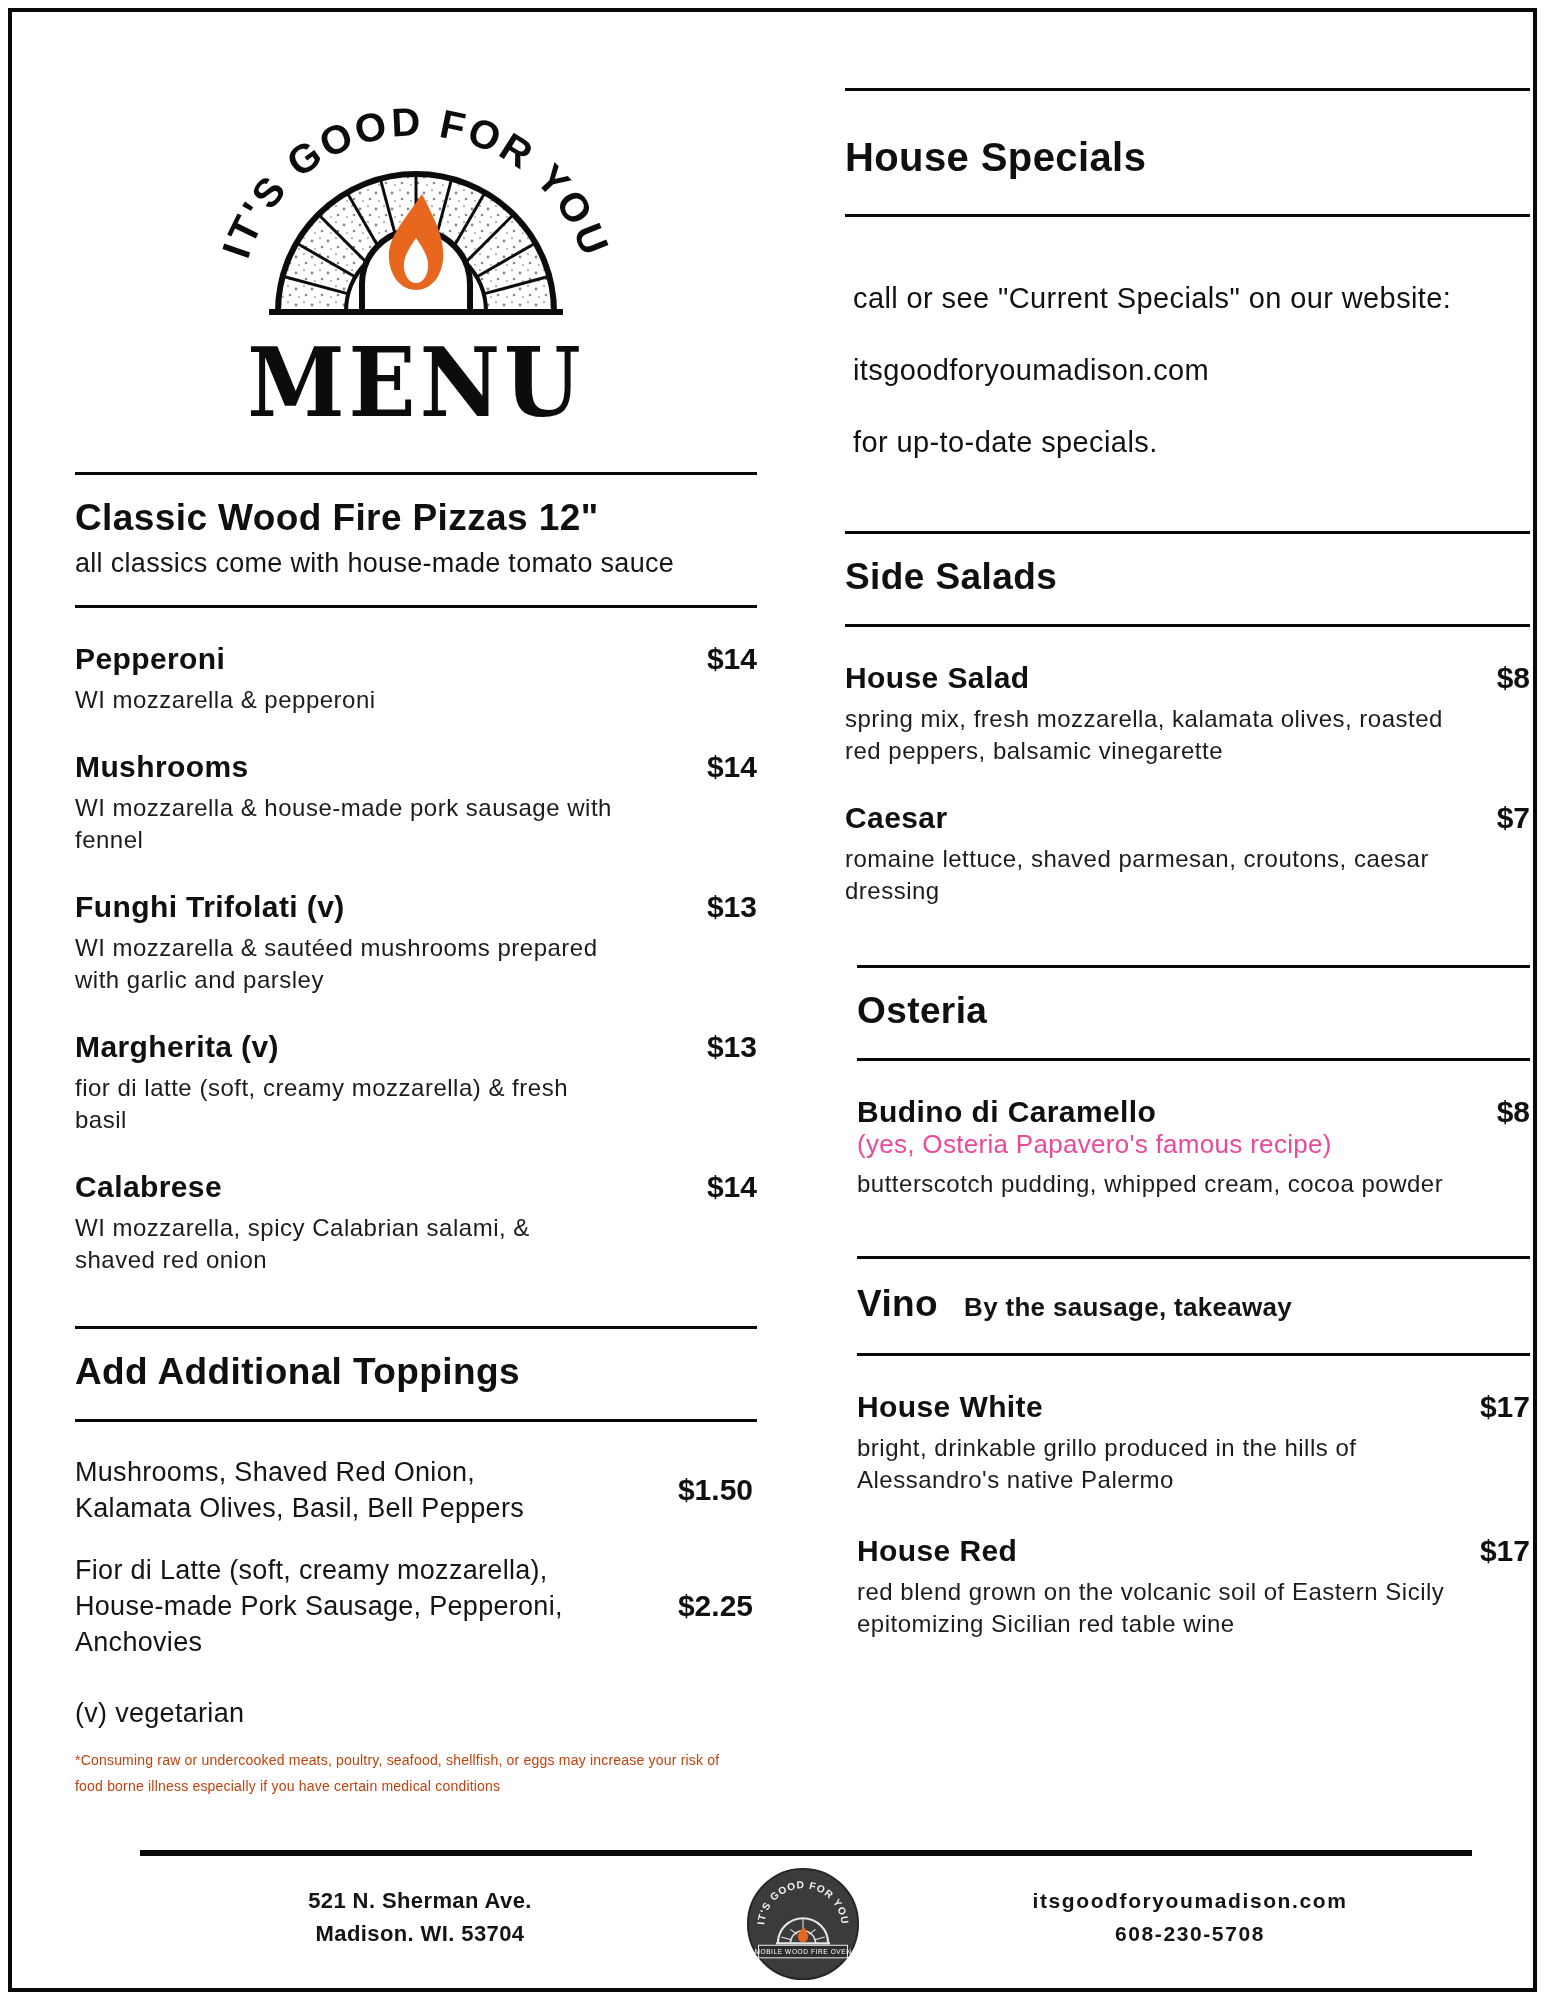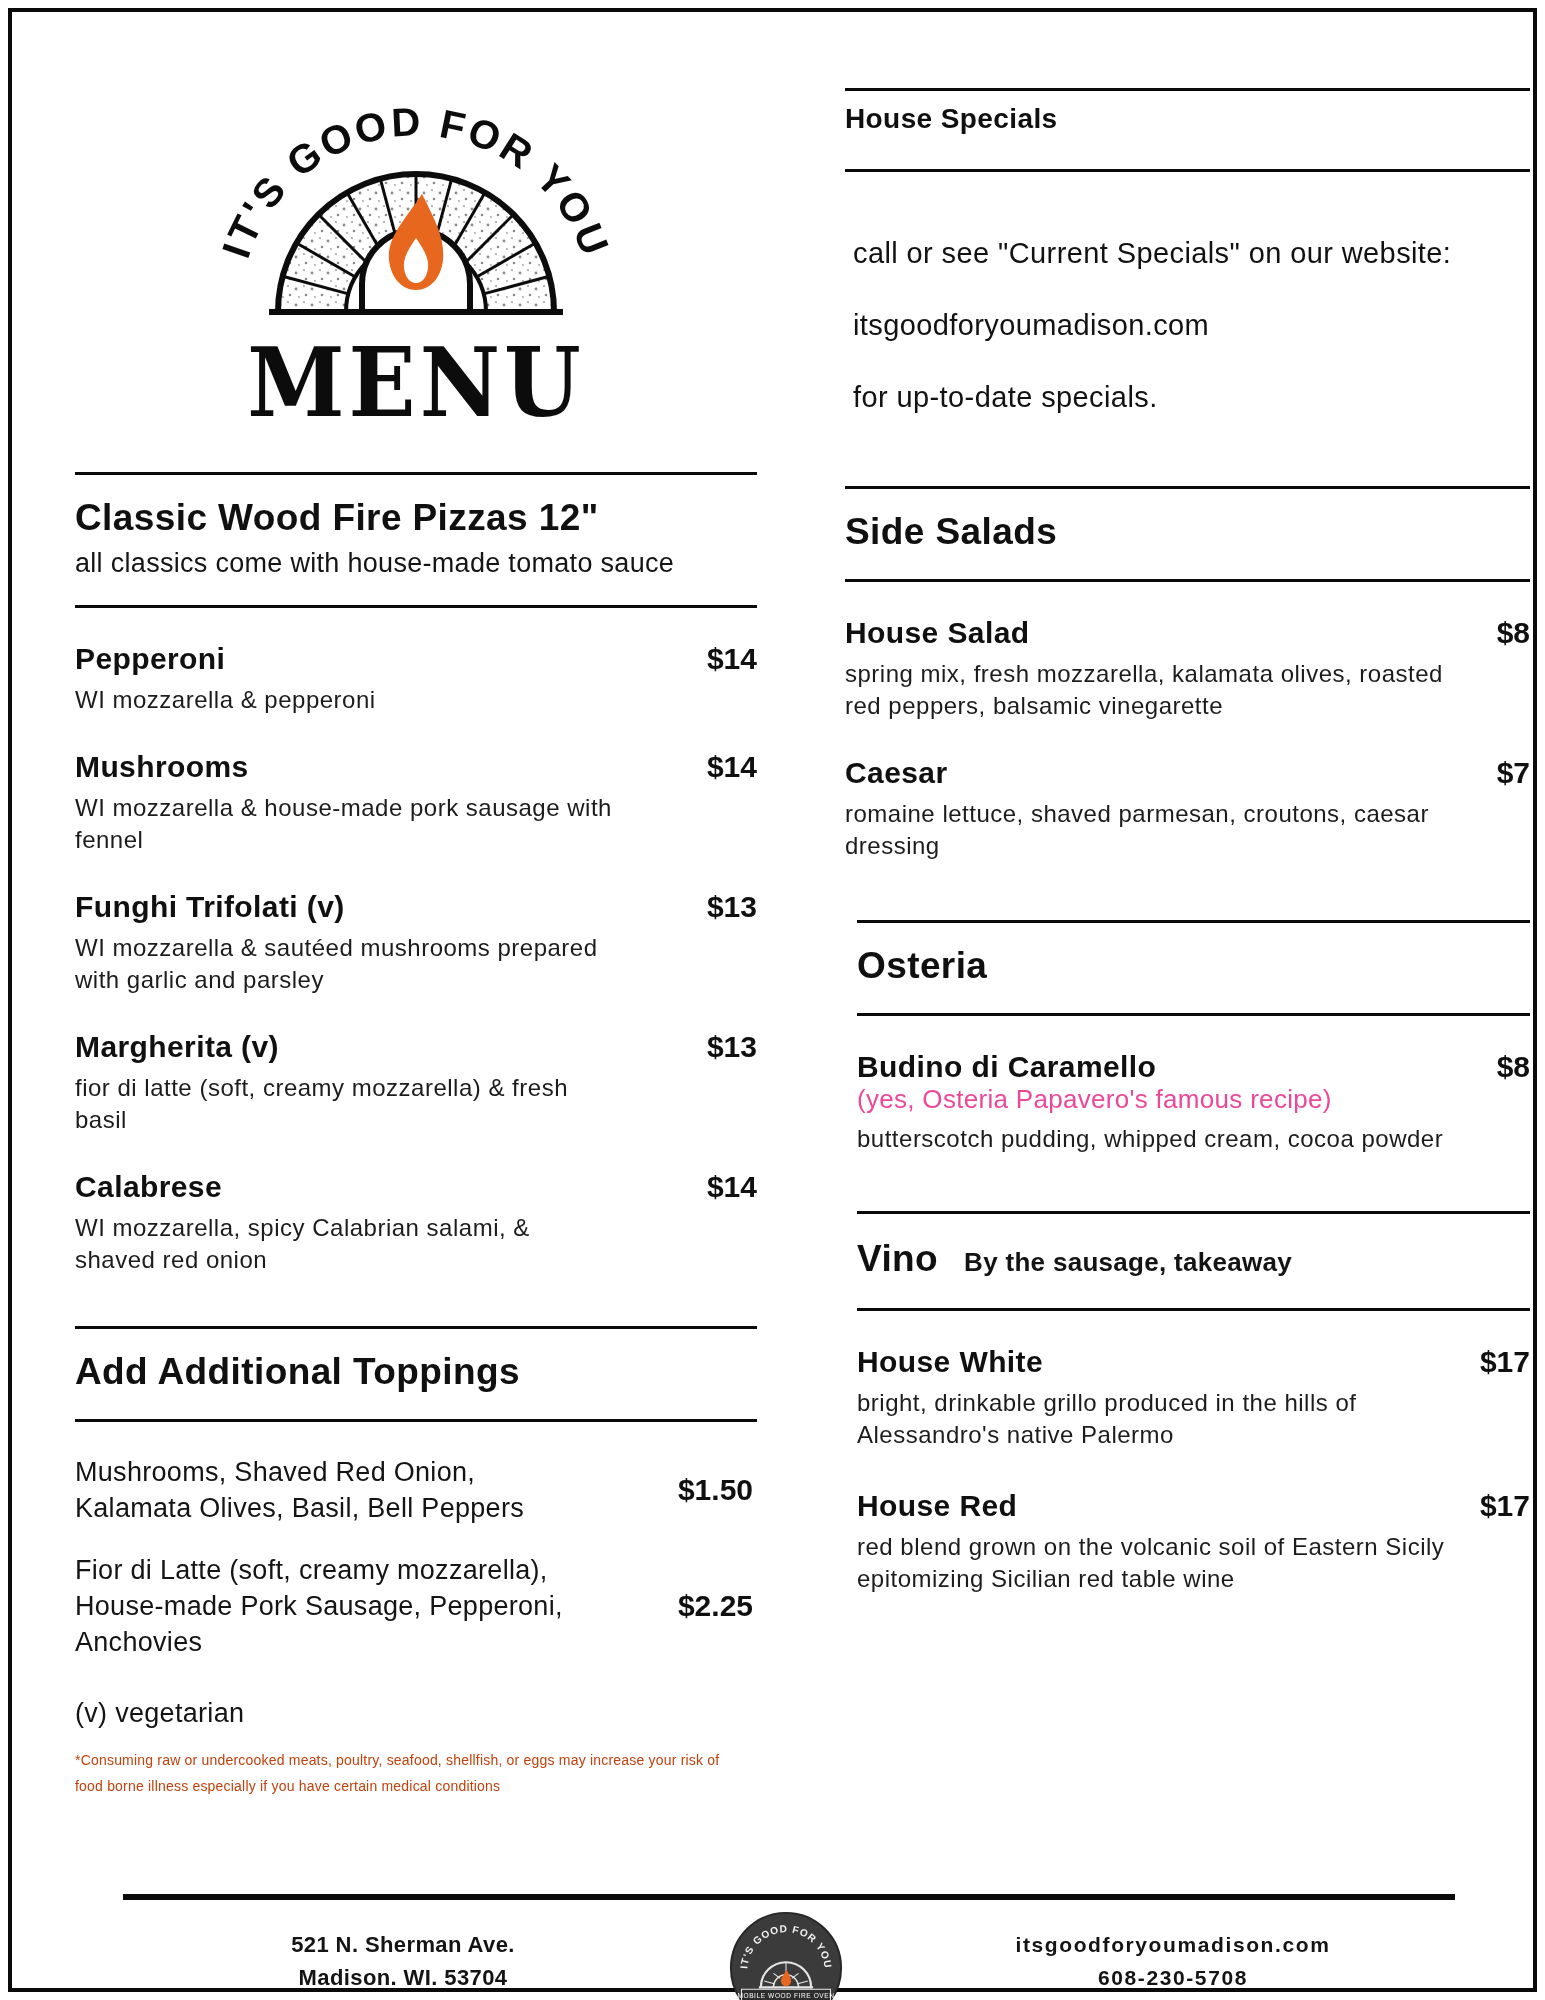--- a/index.html
+++ b/index.html
@@ -43,37 +43,37 @@
   .topping-row { display:flex; justify-content:space-between; align-items:center; margin-top:32px;gap:8px; }
   .topping-row + .topping-row { margin-top:26px; }
   .topping-lines { font-size:27px; font-weight:400; letter-spacing:0.3px; line-height:36px; color:#141414; }
   .topping-price { font-size:30px; font-weight:bold; color:#101010; padding-right:4px; }
 
   .veg-note { margin-top:38px; font-size:27px; letter-spacing:0.3px; color:#141414; }
   .disclaimer { margin-top:18px; font-size:14px; line-height:26px; letter-spacing:0.2px; max-width:650px; color:#c2410c; }
 
   
   .r-first { margin-top:88px; }
-  .col-right .section-title.specials { margin-top:12px; font-size:28px; }
+  .col-right .section-title.specials { margin-top:44px; font-size:40px; }
   .r-specials-bot { margin-top:34px; }
   .specials-text { margin-top:62px; padding-left:8px; }
   .specials-line { font-size:29px; letter-spacing:0.4px; line-height:38px; margin-bottom:34px; color:#121212; }
   .specials-line:last-child { margin-bottom:0; }
   .r-salads-top { margin-top:70px; }
   .r-dessert-top { margin-top:58px; }
   .indent-12 { margin-left:12px; }
   .r-vino-top { margin-top:56px; }
   .vino-row { display:flex; align-items:baseline; gap:26px; margin-top:24px; }
   .vino-title { font-size:37px; font-weight:bold; letter-spacing:0.4px; color:#101010; }
   .vino-subtitle { font-size:26px; font-weight:bold; letter-spacing:0.3px; color:#141414; }
   .r-vino-bot { margin-top:28px; }
   .wine-item-2 { margin-top:38px; }
 
   
-  .footer { position:absolute; left:123px; top:1850px; width:1332px;margin-top:44px; }
+  .footer { position:absolute; left:140px; top:1850px; width:1332px; }
   .footer-rule { height:6px; background:#0a0a0a; }
   .footer-address { position:absolute; top:34px; left:80px; width:400px; text-align:center;
                     font-size:22px; font-weight:bold; line-height:33px; letter-spacing:0.4px; color:#141414; }
   .footer-badge { position:absolute; top:16px; left:605px; width:116px; height:116px; }
   .footer-contact { position:absolute; top:34px; left:850px; width:400px; text-align:center;
                     font-size:21px; font-weight:bold; line-height:33px; letter-spacing:1.6px; color:#141414; }
 </style>
 </head>
 <body>
 

